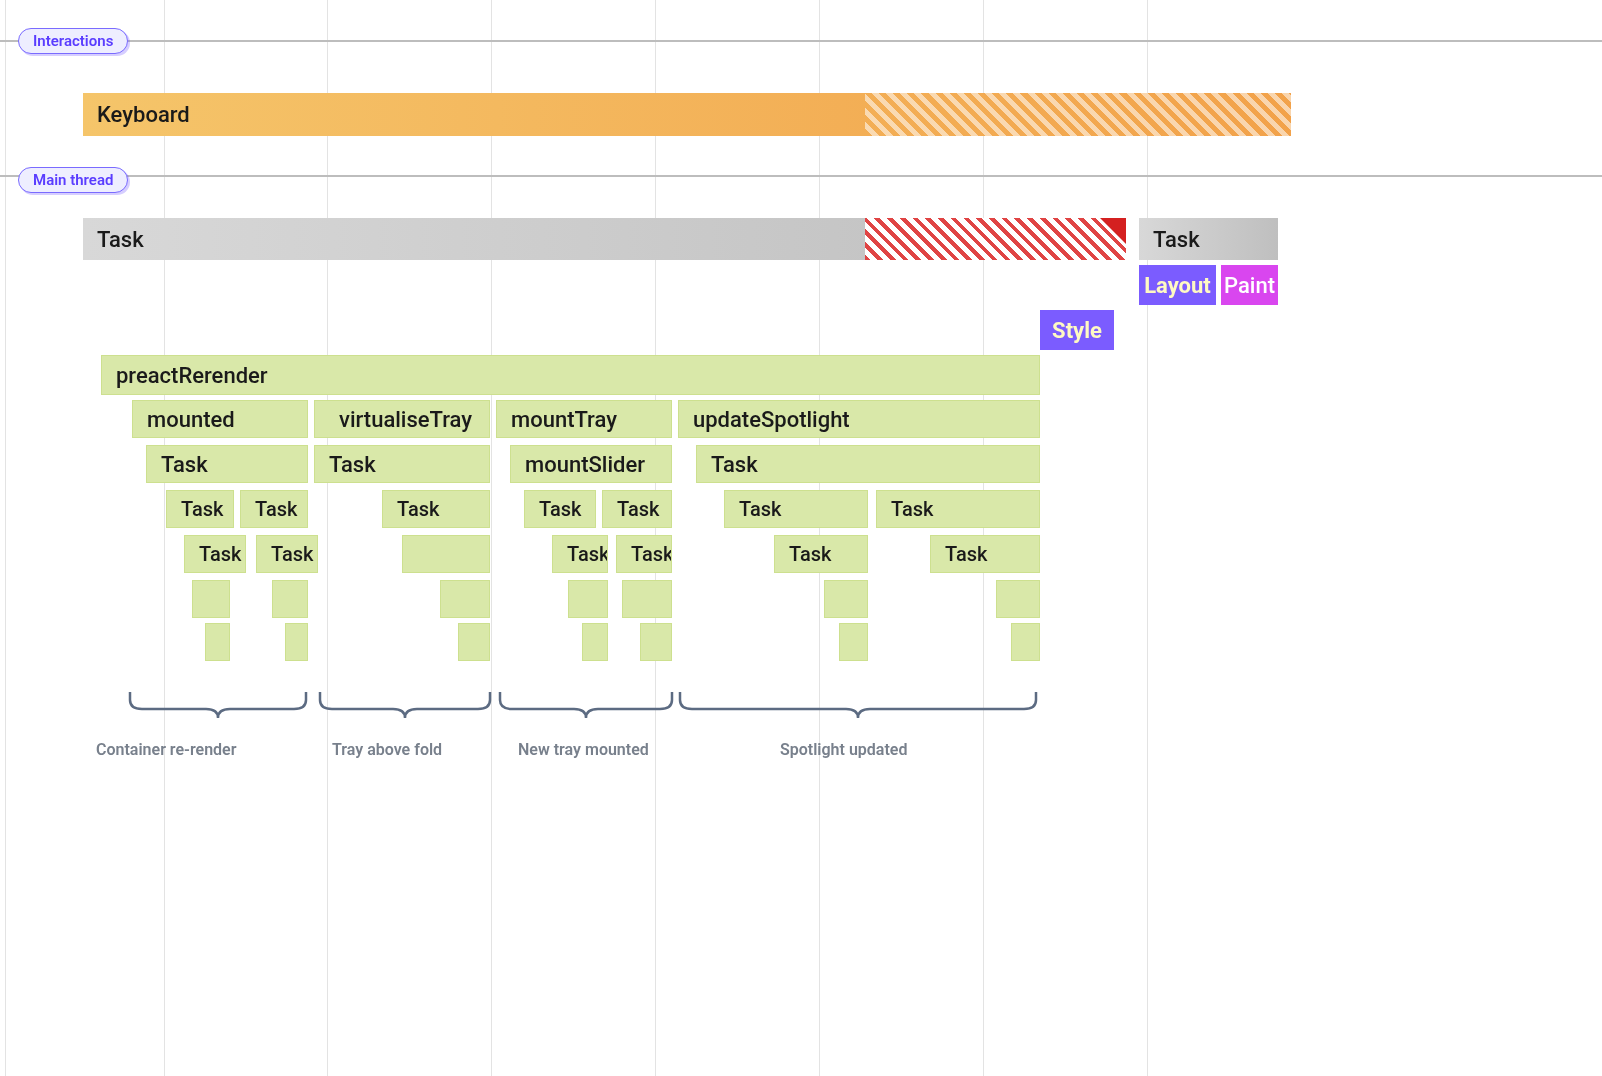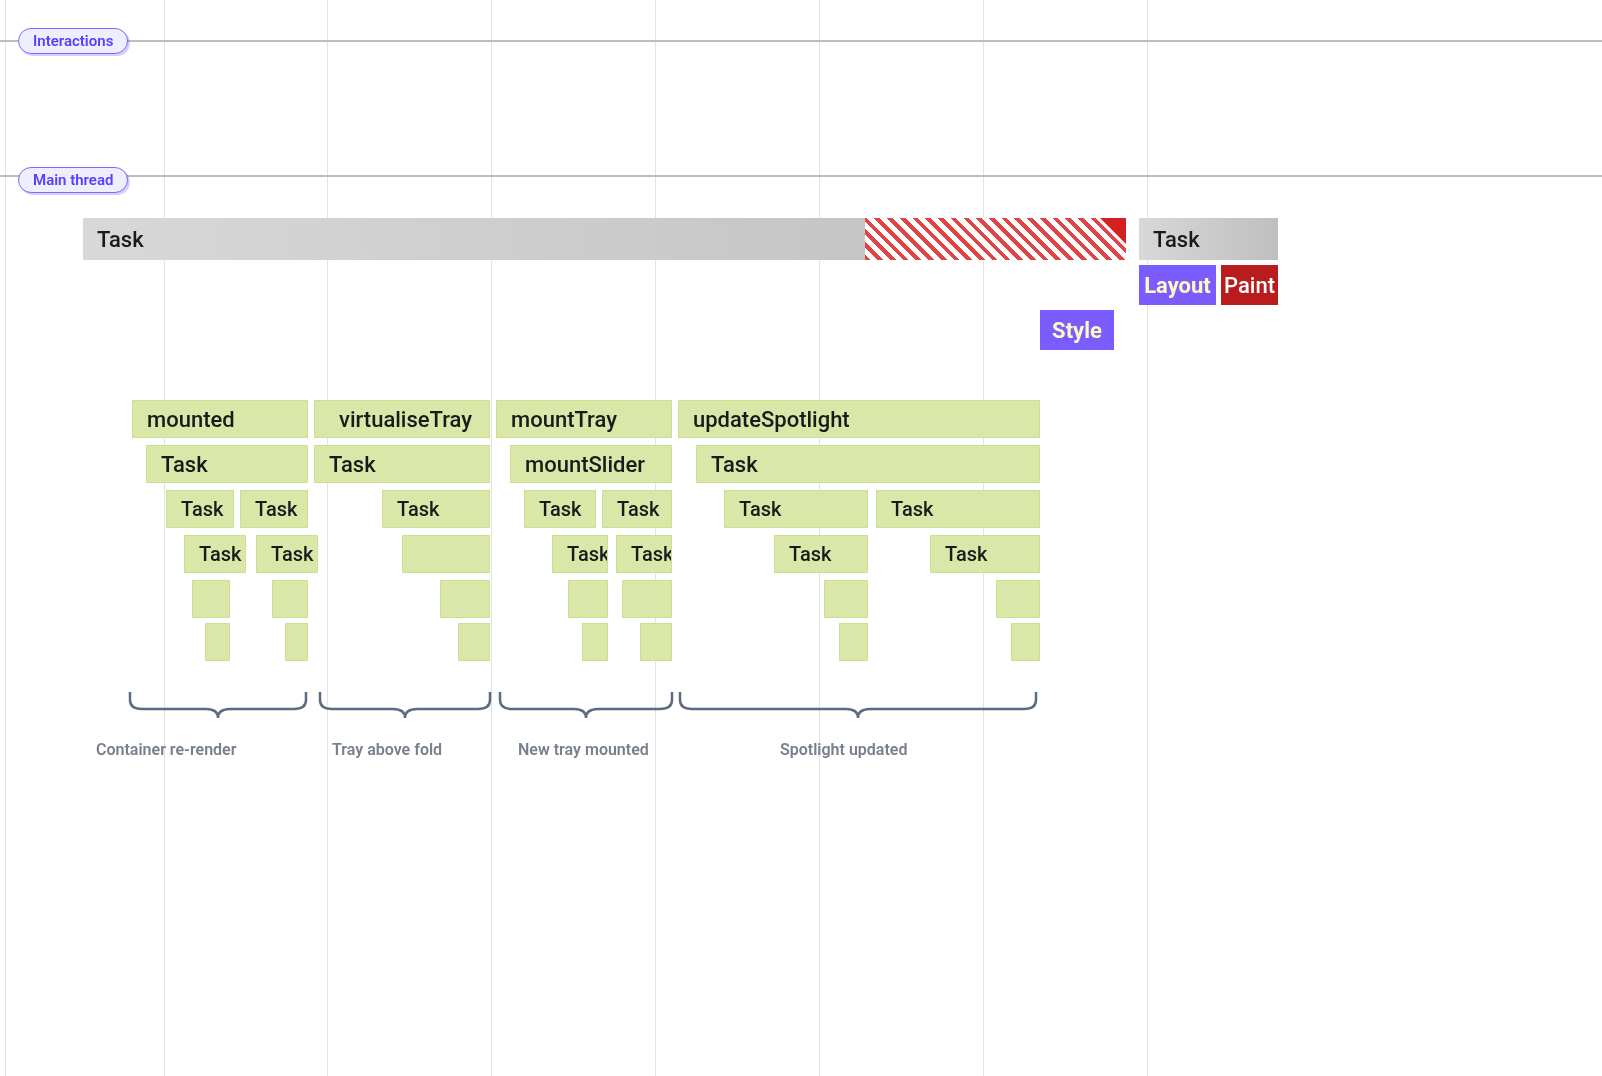--- a/index.html
+++ b/index.html
@@ -110,21 +110,21 @@
     height: 0;
     border-left: 26px solid transparent;
     border-top: 26px solid #d42020;
   }
   .purple {
     background: #7b5cff;
     color: #fef9c3;
     font-weight: bold;
   }
   .green-paint {
-    background: #b91c1c;
+    background: #d946ef;
     color: #fff;
   }
   .green-leaf {
     background: #d9e8a9;
     border: 1px solid #cde08f;
     color: #1a1a1a;
   }
   .green-small { font-size: 20px; }
 
   
@@ -152,20 +152,24 @@
     <div style="left:491px"></div>
     <div style="left:655px"></div>
     <div style="left:819px"></div>
     <div style="left:983px"></div>
     <div style="left:1147px"></div>
   </div>
 
   <div class="section-rule" style="top:40px"></div>
   <div class="section-label" style="top:28px">Interactions</div>
 
+  <div class="bar orange-grad" style="top:93px; height:43px; left:83px; width:1208px">
+    <span>Keyboard</span>
+    <div class="hatched" style="left:782px; right:0"></div>
+  </div>
 
   <div class="section-rule" style="top:175px"></div>
   <div class="section-label" style="top:167px">Main thread</div>
 
   <div class="bar gray-grad" style="top:218px; height:42px; left:83px; width:1043px">
     <span>Task</span>
     <div class="red-hatched" style="left:782px; right:0"></div>
     <div class="red-triangle"></div>
   </div>
   <div class="bar gray-grad" style="top:218px; height:42px; left:1139px; width:139px">
@@ -177,20 +181,23 @@
     <span>Layout</span>
   </div>
   <div class="bar green-paint" style="top:265px; height:40px; left:1221px; width:57px; justify-content:center; padding:0">
     <span>Paint</span>
   </div>
 
   <div class="bar purple" style="top:310px; height:40px; left:1040px; width:74px; justify-content:center; padding:0">
     <span>Style</span>
   </div>
 
+  <div class="bar green-leaf" style="top:355px; height:40px; left:101px; width:939px">
+    <span>preactRerender</span>
+  </div>
 
   <div id="row5-container">
       <div class="bar green-leaf" style="top: 400px; height: 38px; left: 132px; width: 176px;">
         <span>mounted</span>
       </div>
       <div class="bar green-leaf" style="top: 400px; height: 38px; left: 314px; width: 176px; padding-left: 24px;">
         <span>virtualiseTray</span>
       </div>
       <div class="bar green-leaf" style="top: 400px; height: 38px; left: 496px; width: 176px;">
         <span>mountTray</span>

